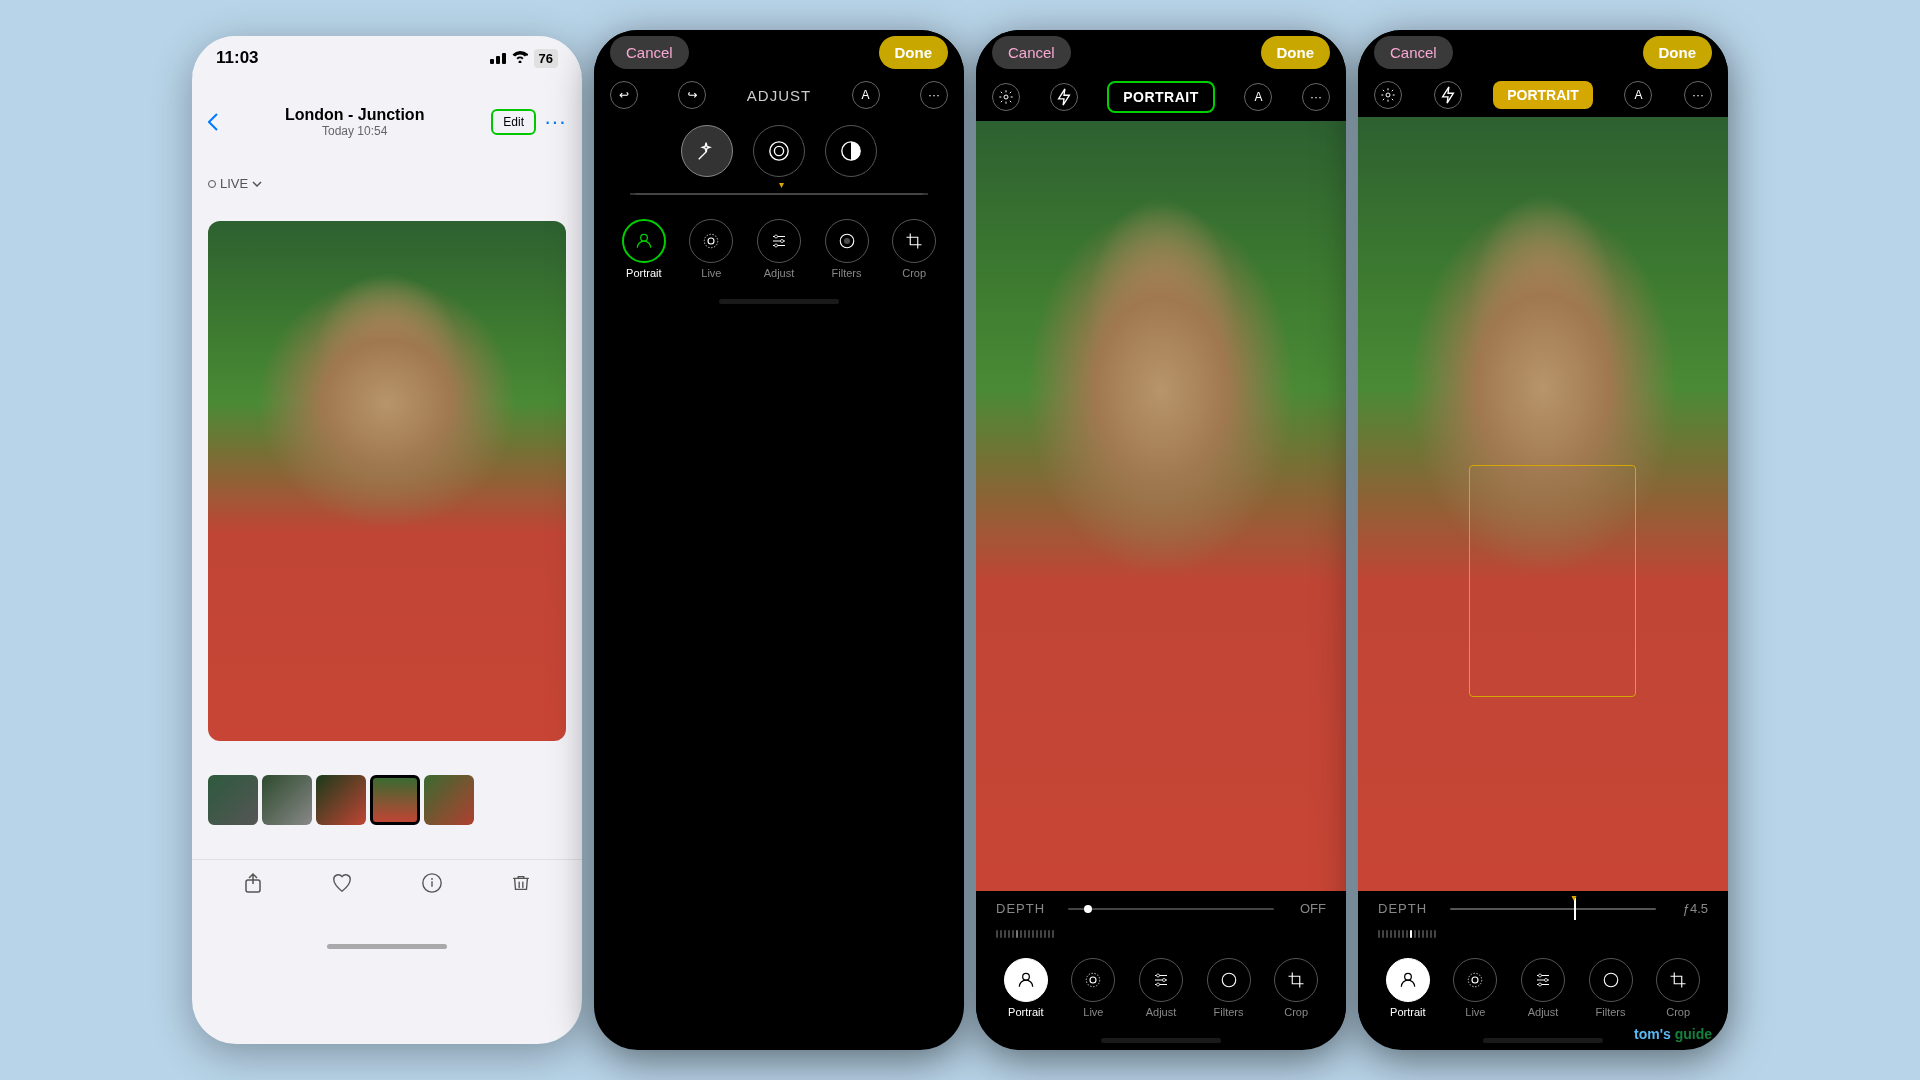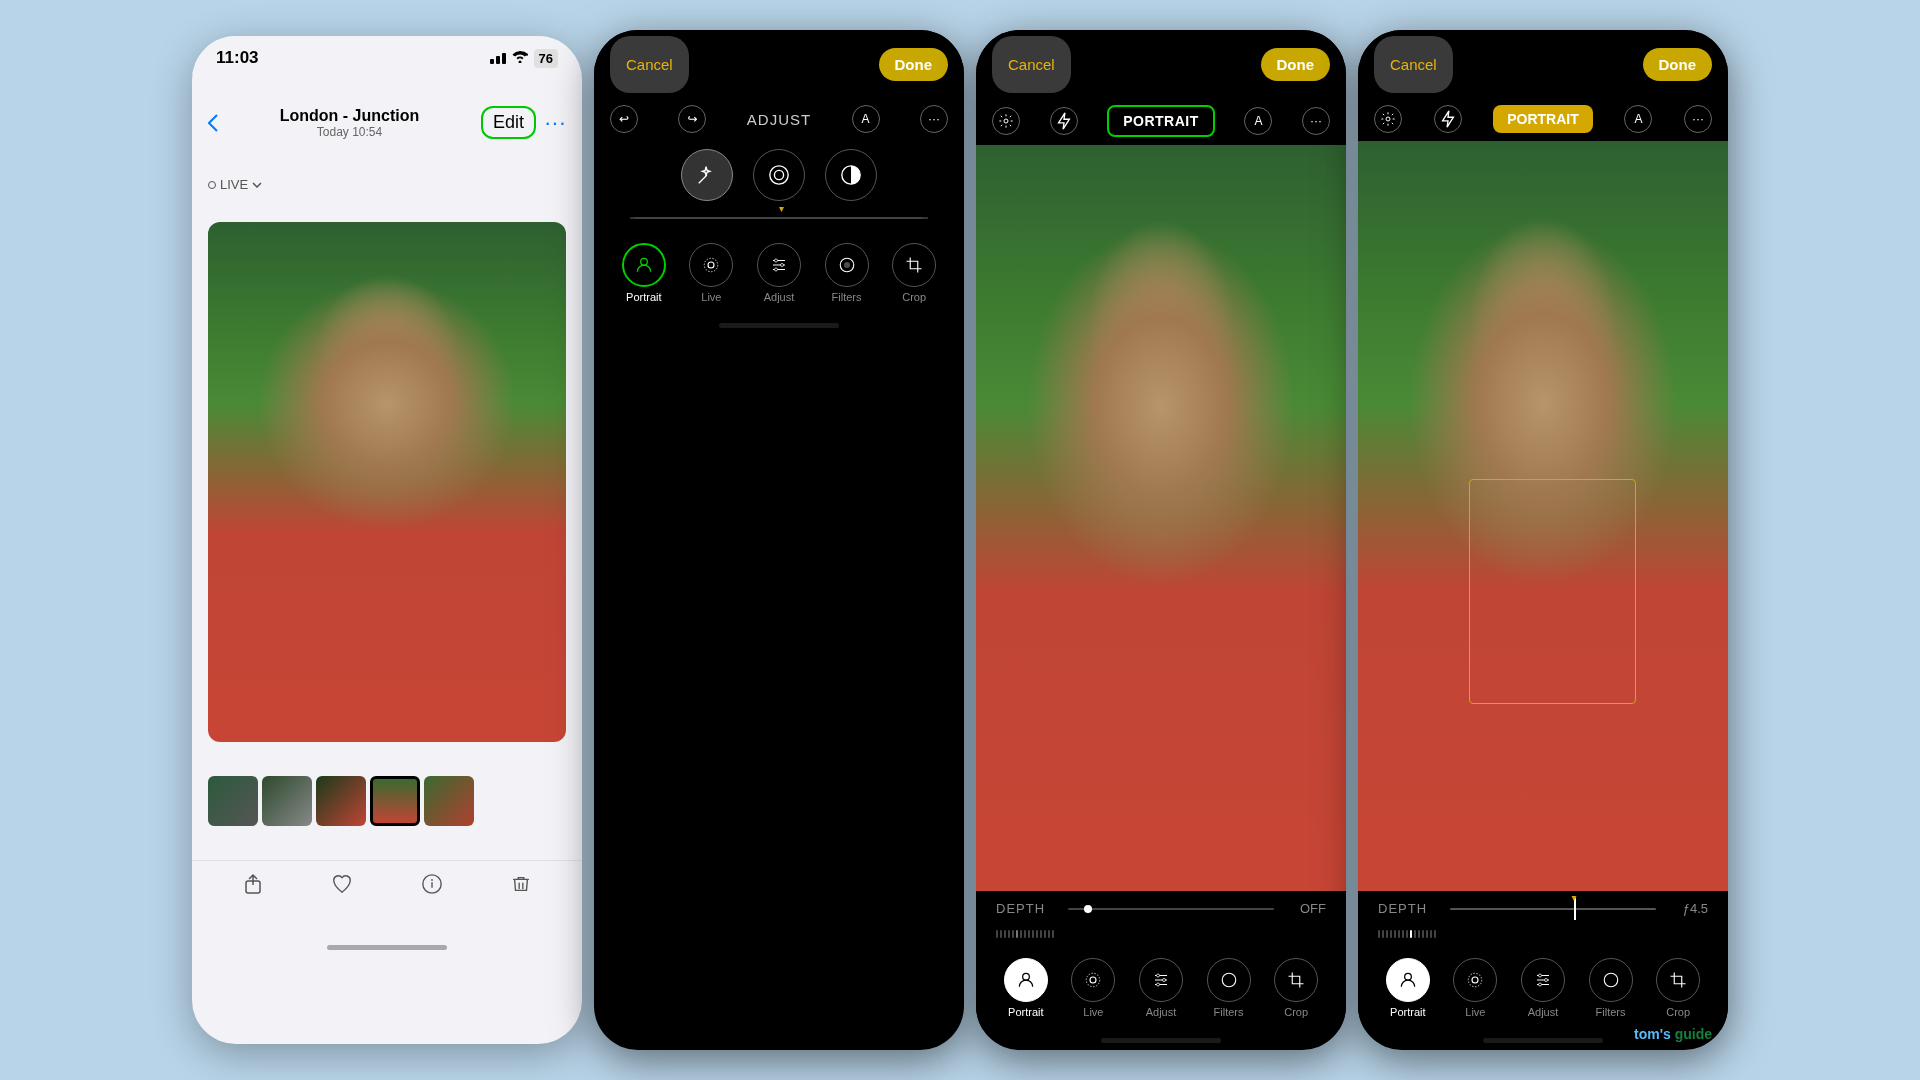--- a/index.html
+++ b/index.html
@@ -106,22 +106,22 @@
     .nav-actions {
       display: flex;
       gap: 8px;
       align-items: center;
     }
     .btn-edit {
       border: 2px solid #00c800;
       color: #000;
       background: transparent;
       padding: 4px 10px;
-      border-radius: 12px;
-      font-size: 18px;
+      border-radius: 6px;
+      font-size: 12px;
       font-weight: 500;
     }
     .btn-more {
       color: #007aff;
       font-size: 22px;
       background: none;
       border: none;
     }
 
     .live-bar {
@@ -212,23 +212,23 @@
 
     .edit-nav {
       display: flex;
       justify-content: space-between;
       align-items: center;
       padding: 6px 16px 8px;
       background: #000;
     }
     .btn-cancel {
       background: #3a3a3a;
-      color: #eab308;
+      color: #f9a8d4;
       border: none;
-      padding: 20px 16px;
+      padding: 8px 16px;
       border-radius: 20px;
       font-size: 15px;
     }
     .btn-done {
       background: #c8a800;
       color: #fff;
       border: none;
       padding: 8px 16px;
       border-radius: 20px;
       font-size: 15px;

